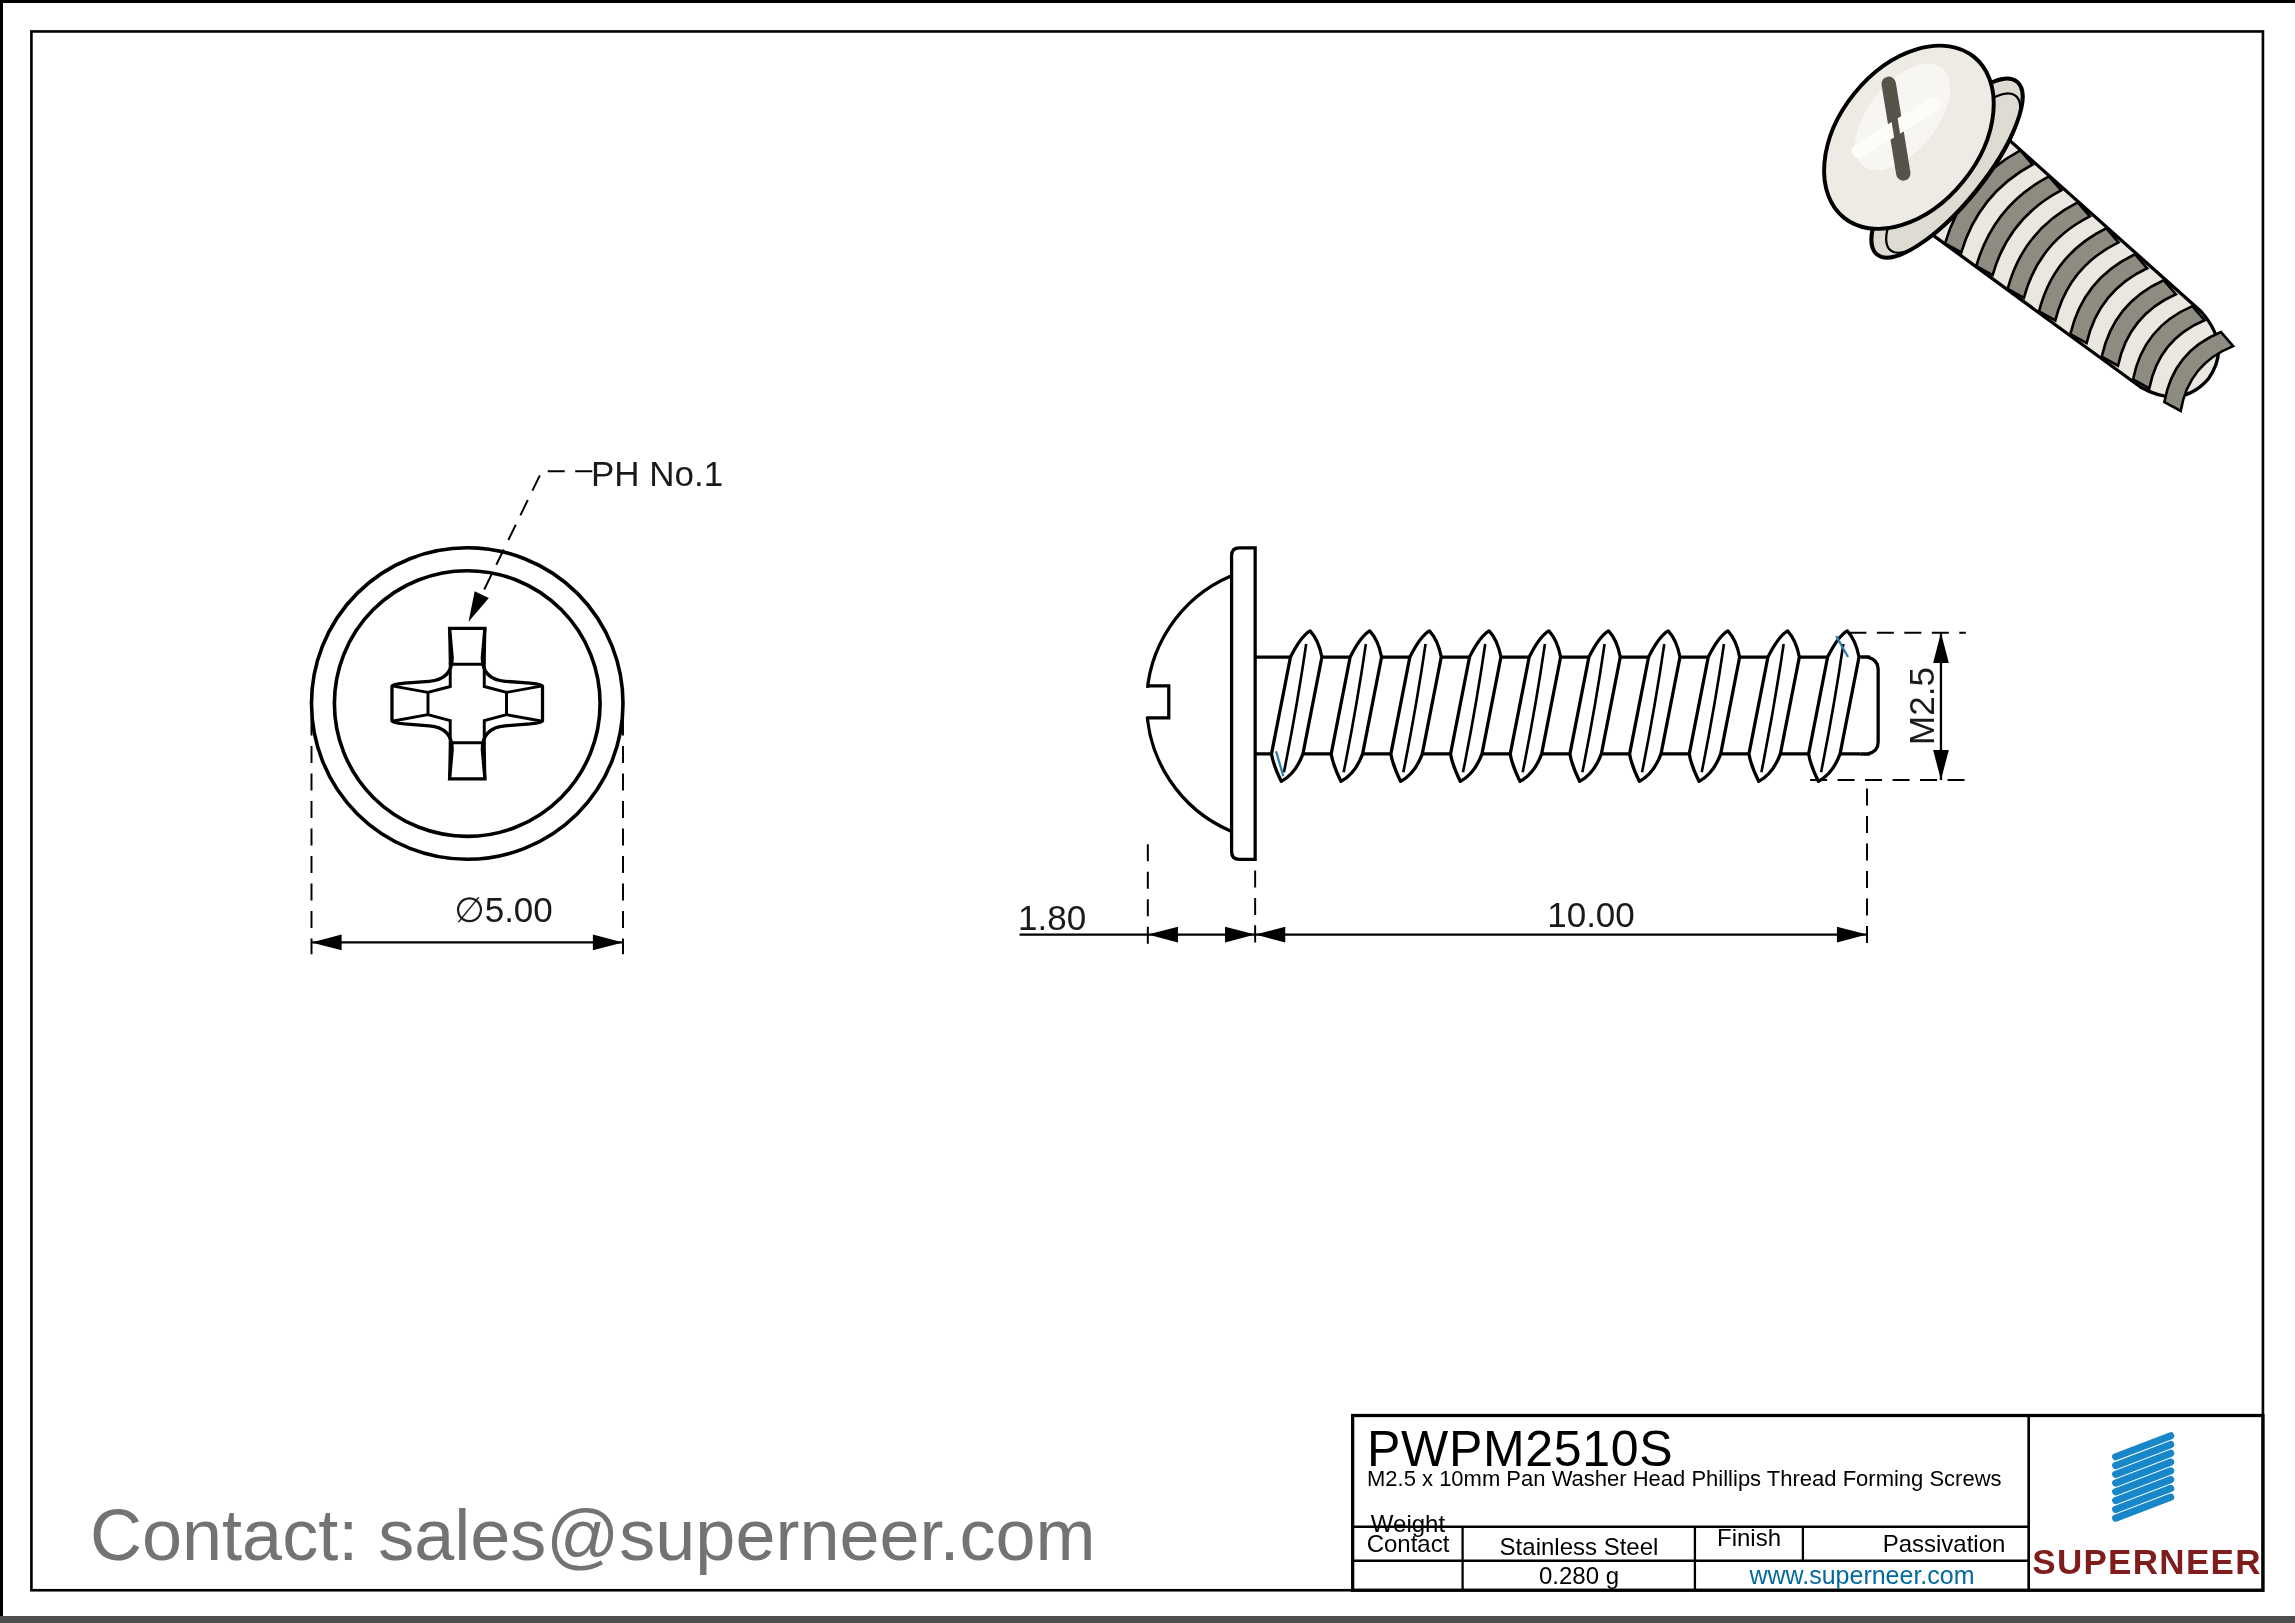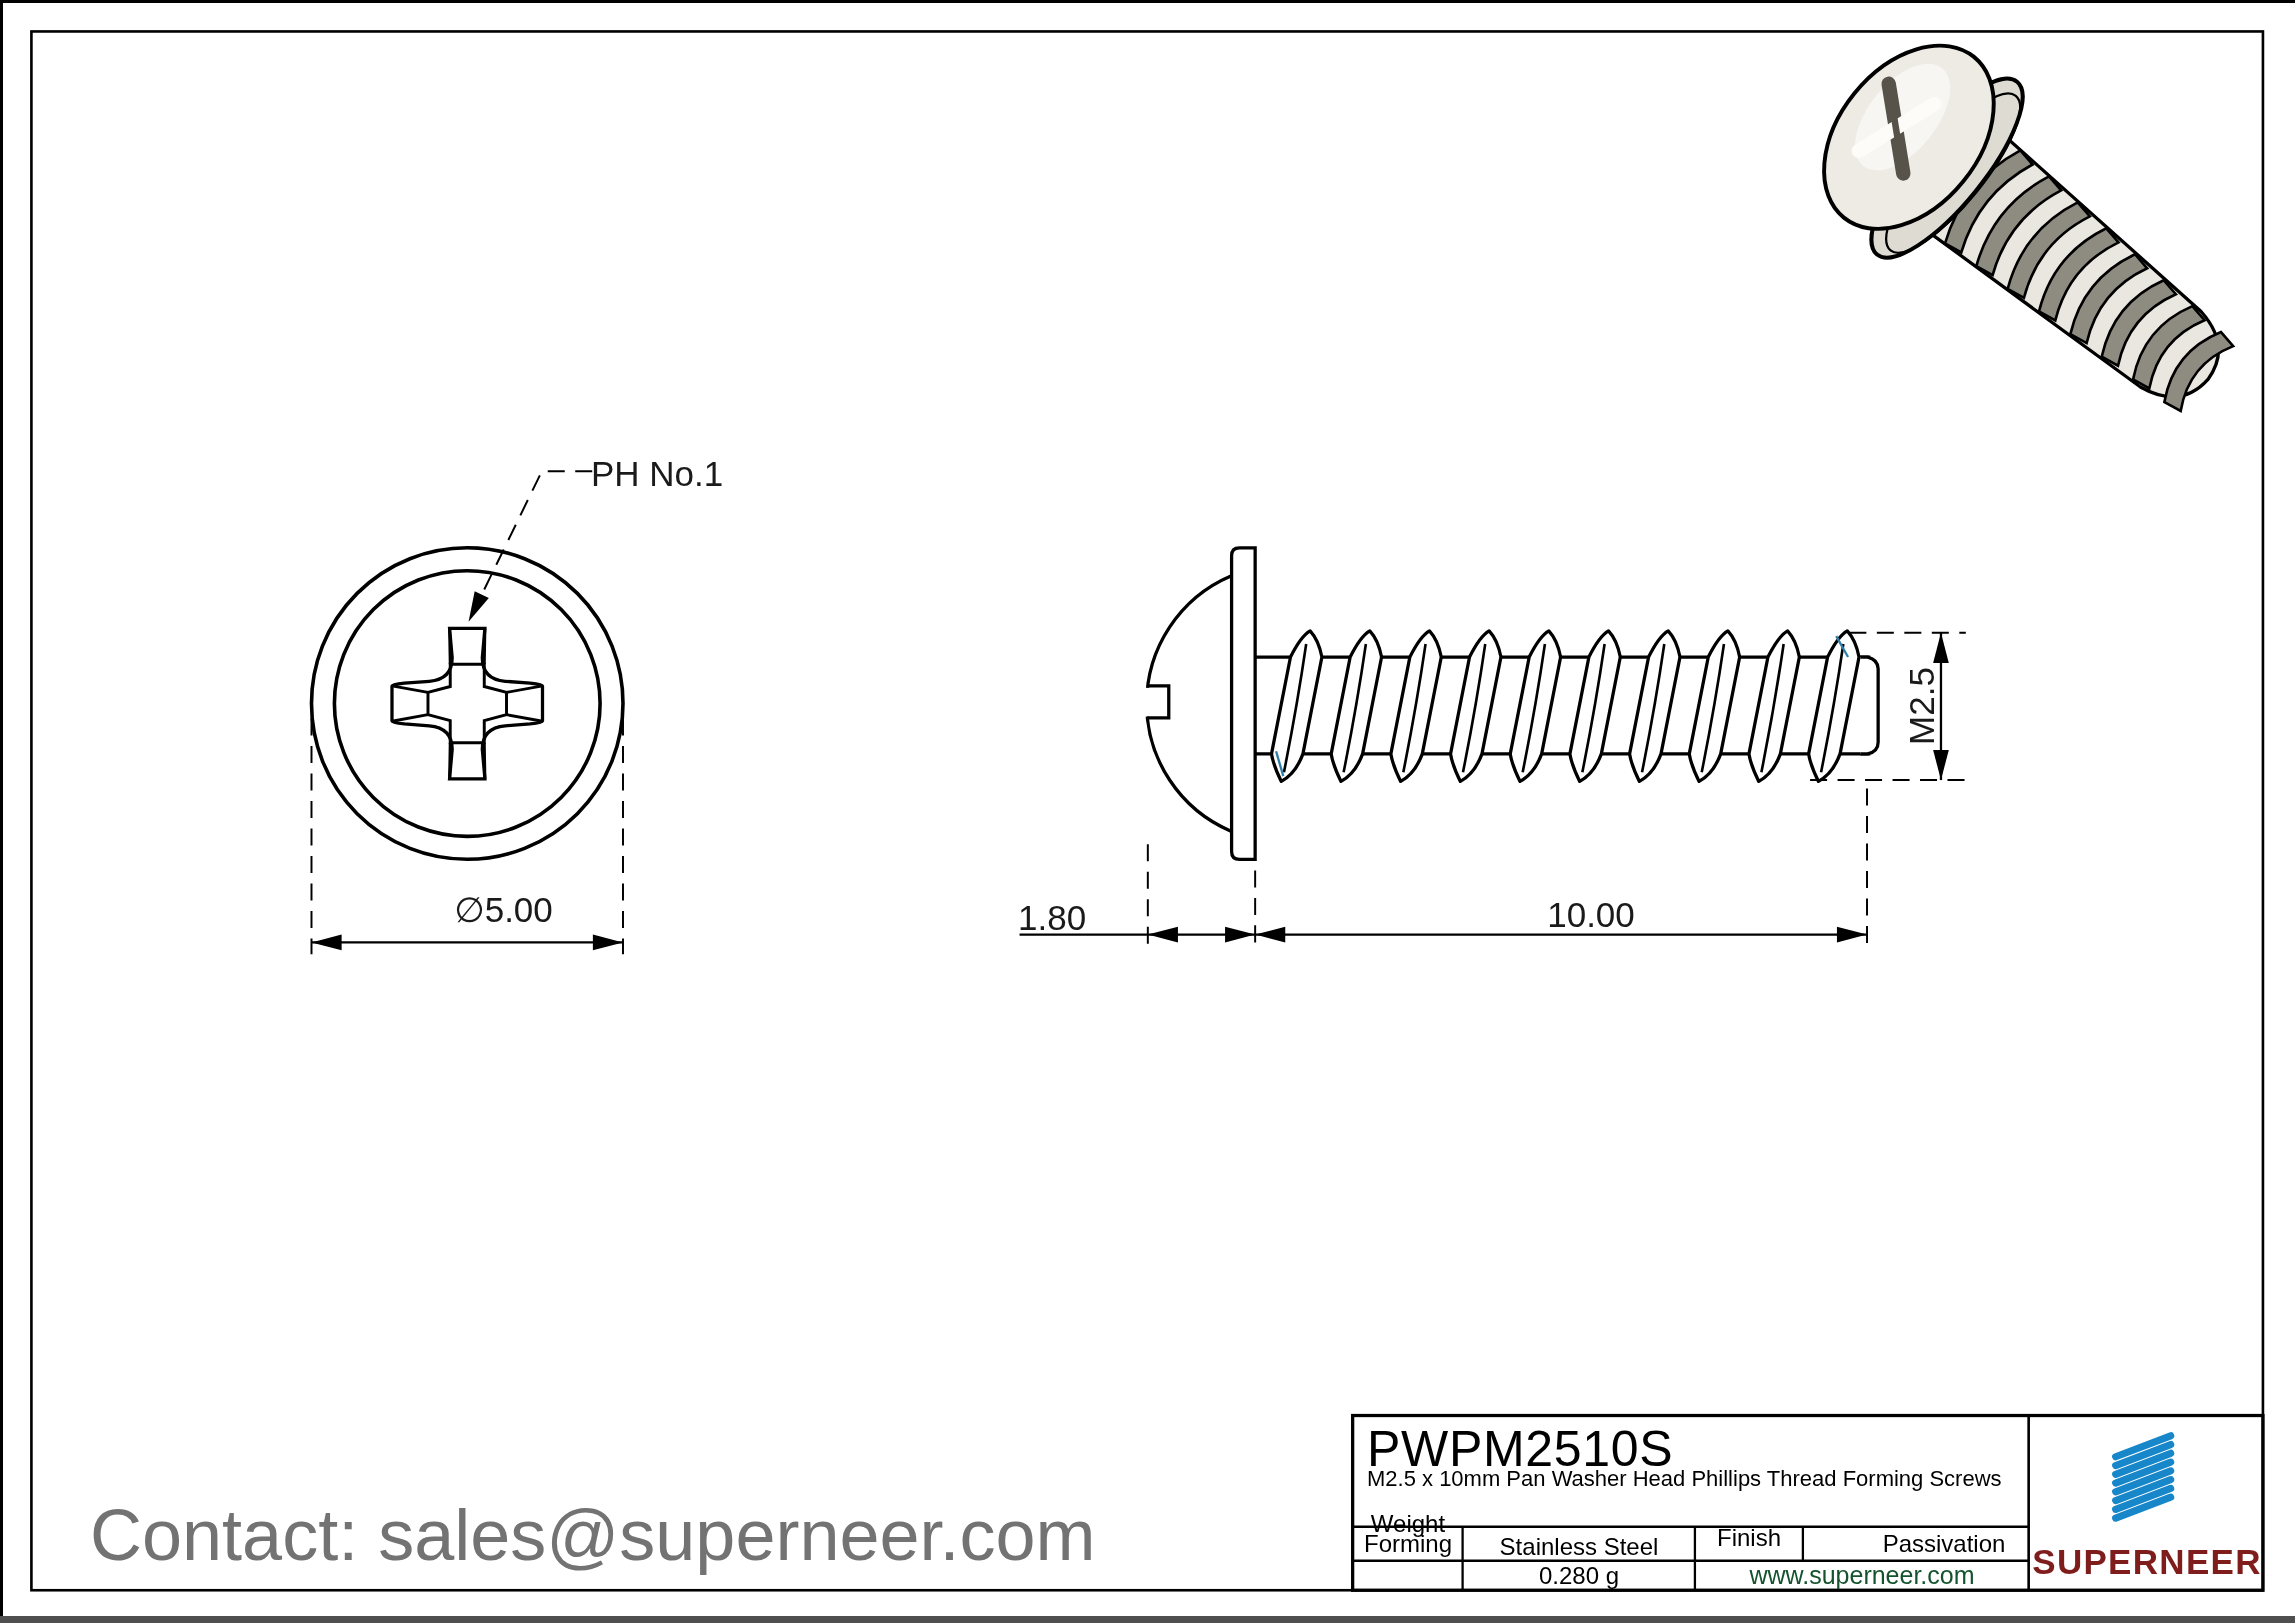--- a/index.html
+++ b/index.html
@@ -174,21 +174,21 @@
 
 <div class="dimtext" id="ph-label">PH No.1</div>
 <div class="dimtext" id="dia-label">∅5.00</div>
 <div class="dimtext" id="dim-180">1.80</div>
 <div class="dimtext" id="dim-1000">10.00</div>
 <div class="dimtext center" id="dim-m25">M2.5</div>
 <div class="abs" id="contact">Contact: sales@superneer.com</div>
 
 <div class="abs" id="part-number">PWPM2510S</div>
 <div class="abs" id="description">M2.5 x 10mm Pan Washer Head Phillips Thread Forming Screws</div>
-<div class="cell center" id="cell-material-label">Forming</div>
+<div class="cell center" id="cell-material-label">Contact</div>
 <div class="cell center" id="cell-material-value">Stainless Steel</div>
 <div class="cell center" id="cell-finish-label">Finish</div>
 <div class="cell center" id="cell-finish-value">Passivation</div>
 <div class="cell center" id="cell-weight-label">Weight</div>
 <div class="cell center" id="cell-weight-value">0.280 g</div>
-<div class="cell center" id="cell-website" style="color: #14532d;">www.superneer.com</div>
+<div class="cell center" id="cell-website" style="color: #0369a1;">www.superneer.com</div>
 <div class="abs center" id="wordmark" style="color: #7f1d1d;">SUPERNEER</div>
 
 
 </body></html>

